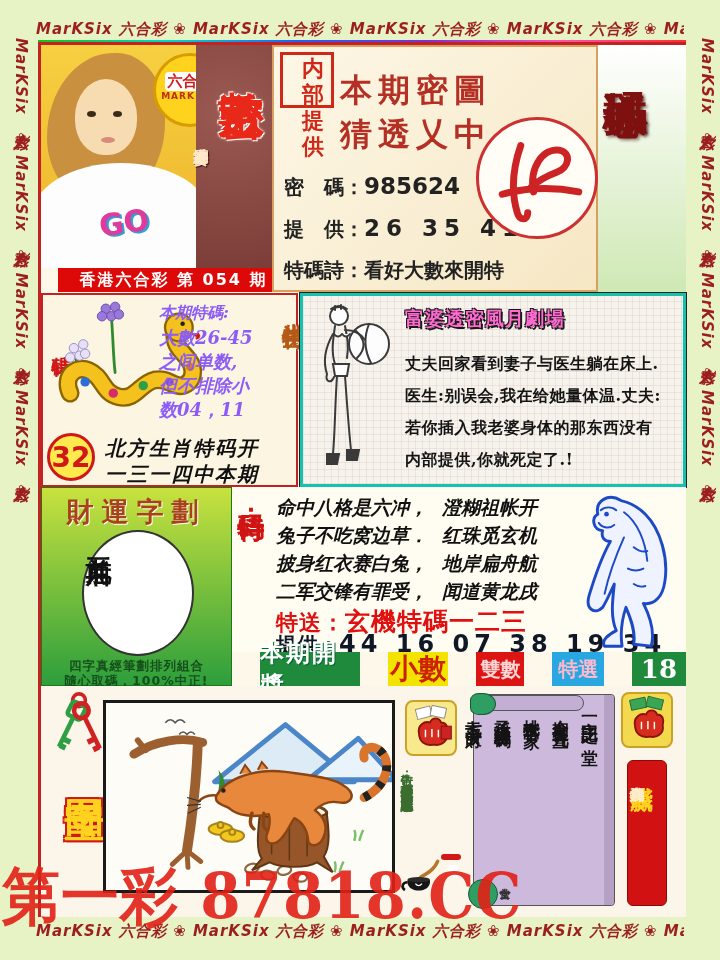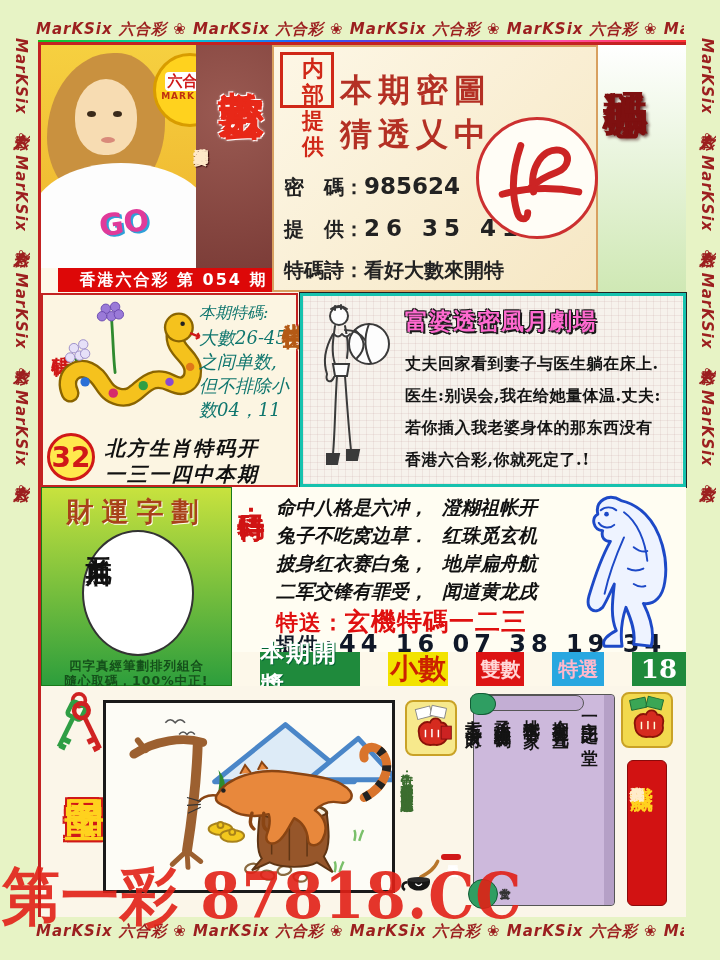--- a/index.html
+++ b/index.html
@@ -61,34 +61,34 @@
   #slogan-right { left:598px; top:45px; width:88px; height:247px;
                   background:linear-gradient(#ffffff,#cfe8b4); text-align:center; }
   #slogan-right .v { margin-top:12px; font-size:44px; line-height:56px; font-weight:bold; color:#7e1010;
                      text-shadow:2px 2px 3px rgba(60,10,10,.45); font-family:"DejaVu Serif",serif; }
 
   
   #zodiac-box { left:41px; top:293px; width:257px; height:194px; background:#fcf5e2; border:2px solid #c32222; }
   #tema-label { position:absolute; left:6px; top:46px; font-size:20px; line-height:26px; font-weight:bold; color:#d01818; }
   #ball32 { position:absolute; left:4px; top:138px; width:48px; height:48px; background:#ffe94d; border:3px solid #d01818;
             border-radius:50%; color:#d01818; font-size:28px; font-weight:bold; text-align:center; line-height:44px; }
-  #zodiac-text { position:absolute; left:116px; top:8px; width:146px; font-weight:normal; color:#0f766e;
-                 font-family:"DejaVu Serif",serif;margin-left:40px; }
+  #zodiac-text { position:absolute; left:116px; top:8px; width:146px; font-weight:bold; color:#8b5cf6;
+                 font-family:"DejaVu Serif",serif; }
   #zodiac-text .zh { font-size:16px; font-style:italic; margin-bottom:2px; }
   #zodiac-text .zl { font-size:18px; line-height:24px; font-style:italic; }
   .zfoot { position:absolute; left:62px; width:206px; font-size:20px; font-weight:bold; font-style:italic;
            color:#111; font-family:"DejaVu Serif",serif; letter-spacing:2px; }
   #zodiac-right { position:absolute; left:230px; top:10px; font-size:24px; line-height:42px; font-weight:bold;
                   color:#b45a16; text-shadow:1px 1px 0 #ffe; font-family:"DejaVu Serif",serif; }
 
   #joke-box { left:300px; top:293px; width:386px; height:194px; border:3px solid #16c2ae; outline:1px solid #222;
               background:#f6f2ec;
               background-image:repeating-linear-gradient(0deg,rgba(190,150,150,.16) 0 1px,transparent 1px 7px),
                                repeating-linear-gradient(90deg,rgba(190,150,150,.16) 0 1px,transparent 1px 7px); }
-  #joke-title { position:absolute; left:102px; top:10px; font-size:23px; font-weight:bold; letter-spacing:1px;
+  #joke-title { position:absolute; left:102px; top:10px; font-size:19px; font-weight:bold; letter-spacing:1px;
                 color:#ff6ad0; text-shadow:2px 2px 0 #1a1a1a,-1px -1px 0 #1a1a1a,1px -1px 0 #1a1a1a,-1px 1px 0 #1a1a1a; }
   .jline { position:absolute; left:102px; font-size:16px; font-weight:bold; color:#141414; letter-spacing:.5px;
            font-family:"DejaVu Serif",serif; }
 
   
   #fortune-box { left:41px; top:487px; width:191px; height:199px; background:linear-gradient(#c8e23e,#2d9e3c);
                  border:1px solid #1a7a1a; text-align:center; }
   #fortune-title { margin-top:6px; font-size:27px; font-weight:bold; letter-spacing:8px; color:#a8421a;
                    text-shadow:1px 1px 0 #ffe; font-family:"DejaVu Serif",serif; }
   #oval { position:absolute; left:40px; top:42px; width:112px; height:126px; background:#fff;
@@ -273,21 +273,21 @@
         <path d="M22 34 C14 48 12 62 16 74 C14 82 20 84 23 77"></path>
         <path d="M22 64 h16 l-2 12 h-12 z" fill="#fdfdfd"></path>
         <path d="M26 76 C24 104 24 132 22 154 M34 76 C36 104 38 132 40 150"></path>
         <path d="M16 154 h12 l-2 10 h-10 z M36 150 h12 l-2 10 h-10 z" fill="#3a3a3a"></path>
       </g>
     </svg>
     <div id="joke-title">富婆透密風月劇場</div>
     <div class="jline" style="top:58px;">丈夫回家看到妻子与医生躺在床上.</div>
     <div class="jline" style="top:90px;">医生:别误会,我在给她量体温.丈夫:</div>
     <div class="jline" style="top:122px;">若你插入我老婆身体的那东西没有</div>
-    <div class="jline" style="top:154px;">香港六合彩,你就死定了.!</div>
+    <div class="jline" style="top:154px;">内部提供,你就死定了.!</div>
   </div>
 
   <div class="abs" id="fortune-box">
     <div id="fortune-title">財運字劃</div>
     <div id="oval">
       <div class="v">三前九后</div>
     </div>
     <div class="ffoot" style="top:170px;">四字真經筆劃排列組合</div>
     <div class="ffoot" style="top:185px;">隨心取碼，100%中正!</div>
   </div>

